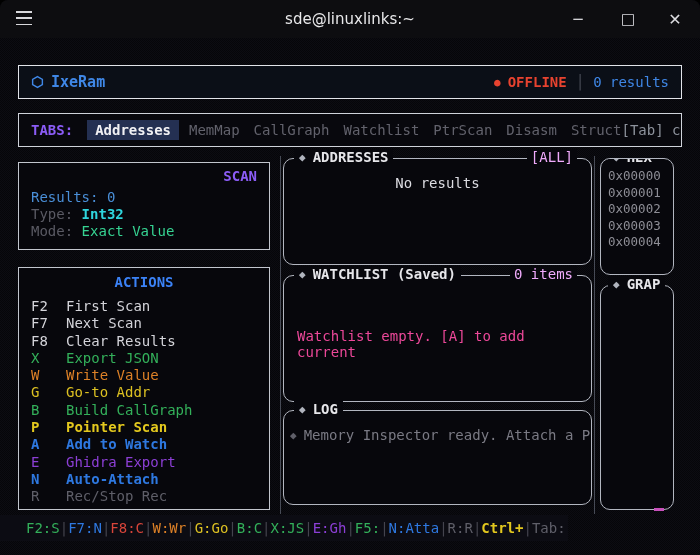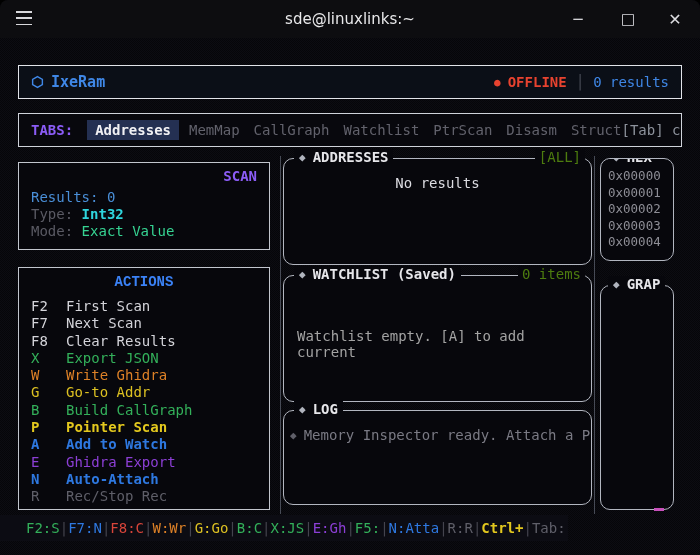--- a/index.html
+++ b/index.html
@@ -36,48 +36,48 @@
   .tab-active { background:#243052; color:#f0f0f3; font-weight:bold; padding:2px 8px; }
   .tab { color:#62626c; margin-left:14px; }
   .tab:first-child { margin-left:10px; }
   .tab-hint { color:#8d929c; }
 
   
   .panel-sq { background:#07070c; border:1px solid #c2c6ce; }
   .panel-rd { background:#07070c; border:1px solid #b2b6c0; border-radius:10px; }
   .ptitle { position:absolute; top:-10px; left:10px; background:#07070c; padding:0 5px; color:#e6e6ea; font-weight:bold; display:flex; align-items:center; gap:7px; white-space:nowrap; }
   .ptitle .dia { color:#b0b4be; font-size:11px; }
-  .pbadge { position:absolute; top:-10px; right:6px; background:#07070c; padding:0 4px; color:#4d7c0f; }
+  .pbadge { position:absolute; top:-10px; right:14px; background:#07070c; padding:0 4px; color:#f0abfc; }
 
   
   .scan { left:18px; top:124px; width:252px; height:88px; padding:5px 0 0 12px; }
   .scan-title { text-align:right; color:#8b5cf6; font-weight:bold; padding-right:12px; margin-bottom:5px; }
   .scan-row { line-height:17px; }
   .lbl-gray { color:#5a5a64; }
   .val-blue { color:#4a8fd8; }
   .val-cyan { color:#2fd5dd; font-weight:bold; }
   .val-green { color:#36d392; }
 
   
   .actions { left:18px; top:229px; width:252px; height:243px; padding:6px 0 0 12px; overflow:hidden; }
-  .actions-title { text-align:center; color:#3b82f6; font-weight:bold; padding-right:12px; margin-bottom:8px;font-family:Liberation Mono, monospace; }
+  .actions-title { text-align:center; color:#3b82f6; font-weight:bold; padding-right:12px; margin-bottom:8px; }
   .act-row { display:flex; line-height:17.3px;align-items:center; }
   .act-key { width:35px; flex:none; }
 
   
   .addresses { left:283px; top:120px; width:309px; height:107px; }
   .addr-empty { text-align:center; padding-top:16px; color:#dcdce2; }
   .watchlist { left:283px; top:237px; width:309px; height:127px; }
-  .watch-empty { padding:52px 0 0 13px; color:#a3a3a3; }
+  .watch-empty { padding:52px 0 0 13px; color:#ec4899; }
   .logpanel { left:283px; top:372px; width:309px; height:95px; }
   .log-entry { padding:16px 0 0 6px; color:#7a7a84; display:flex; gap:7px; white-space:nowrap; overflow:hidden; }
   .log-entry .dia { color:#5f5f69; font-size:11px; padding-top:2px; }
 
   
-  .hexpanel { left:600px; top:120px; width:74px; height:103px; padding:9px 7px 0 7px; overflow:hidden; }
+  .hexpanel { left:600px; top:120px; width:74px; height:117px; padding:9px 7px 0 7px; overflow:hidden; }
   .hex-row { color:#8e8e96; font-size:12.5px; line-height:16.5px; white-space:nowrap; }
   .graphpanel { left:600px; top:247px; width:74px; height:225px; }
   .sep-v { width:1px; top:118px; height:358px; background:#474b56; }
   .pink-dash { left:654px; top:470px; width:10px; height:3px; background:#c750bb; }
 
   
   .statusbar { left:0; top:477px; width:568px; height:26px; background:#0c0c13; display:flex; align-items:center; padding-left:26px; white-space:nowrap; overflow:hidden; font-size:14px; }
   .st-sep { color:#44444e; }
   .st-trail { color:#9a9aa2; }
   .bold { font-weight:bold; }
@@ -152,21 +152,21 @@
           <div class="act-row" style="color: rgb(212, 212, 218);">
             <span class="act-key">F8</span>
             <span>Clear Results</span>
           </div>
           <div class="act-row" style="color: rgb(51, 176, 90);">
             <span class="act-key">X</span>
             <span>Export JSON</span>
           </div>
           <div class="act-row" style="color: rgb(221, 129, 39);">
             <span class="act-key">W</span>
-            <span>Write Ghidra</span>
+            <span>Write Value</span>
           </div>
           <div class="act-row" style="color: rgb(221, 193, 34);">
             <span class="act-key">G</span>
             <span>Go-to Addr</span>
           </div>
           <div class="act-row" style="color: rgb(51, 176, 90);">
             <span class="act-key">B</span>
             <span>Build CallGraph</span>
           </div>
           <div class="act-row bold" style="color: rgb(227, 200, 30);">

